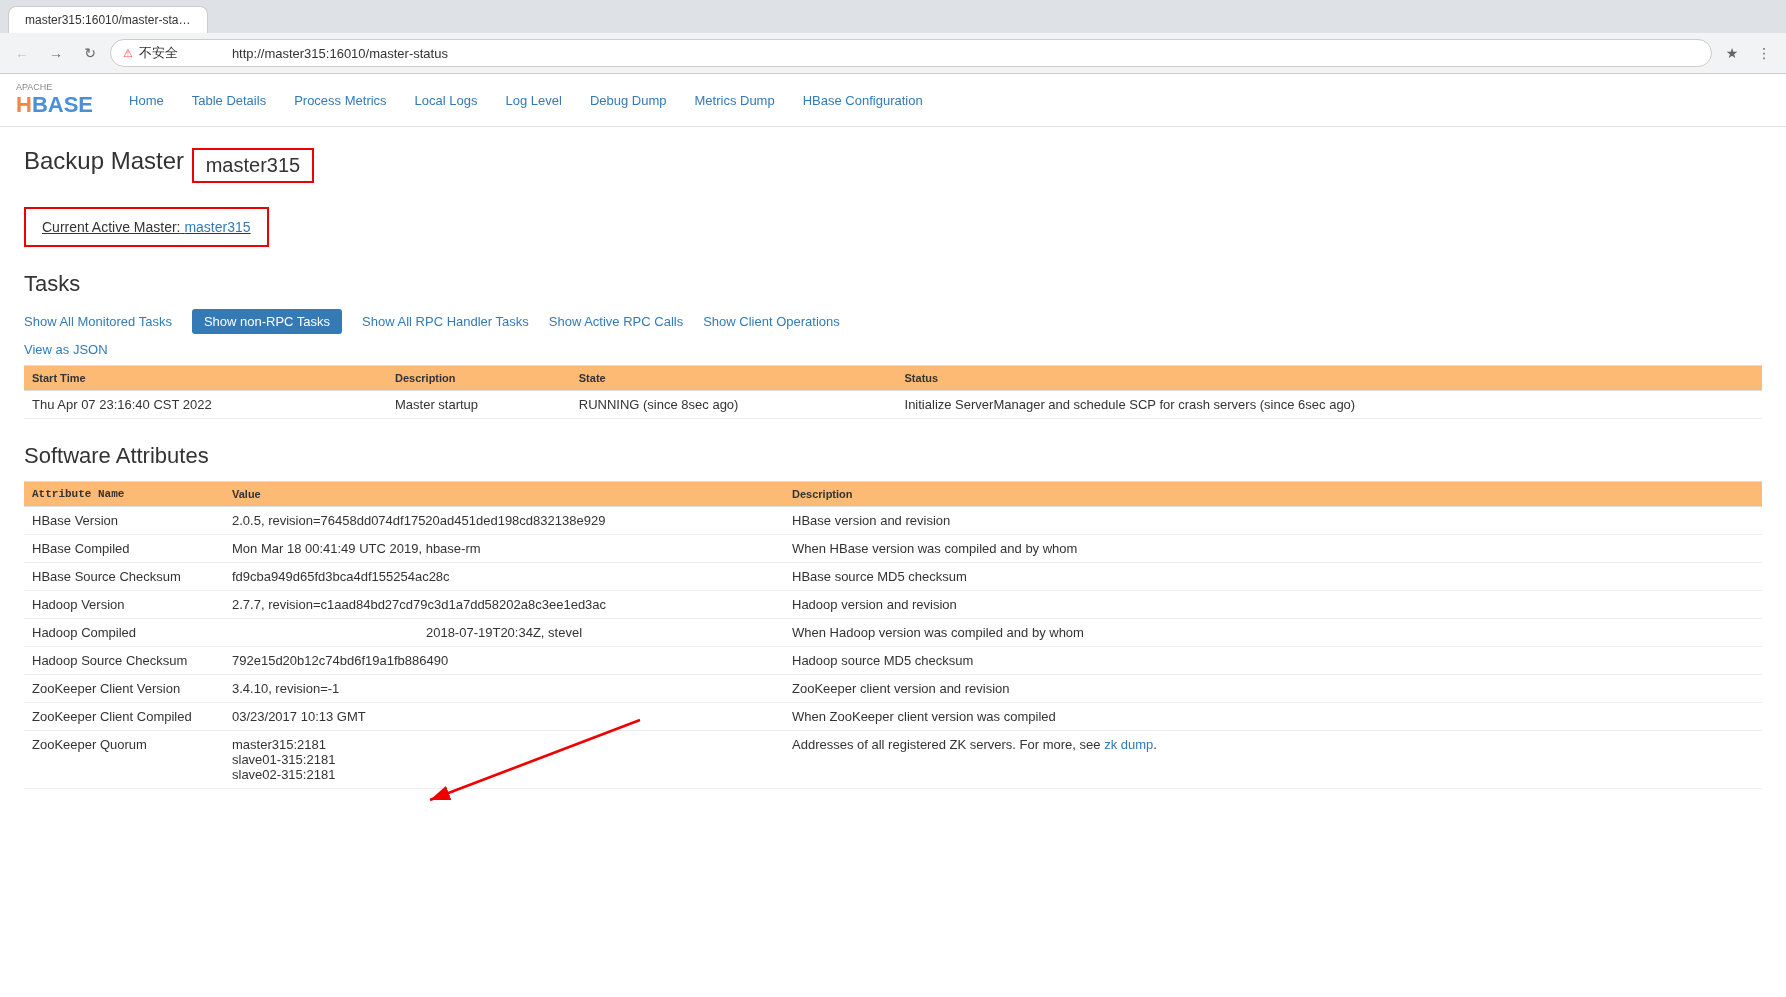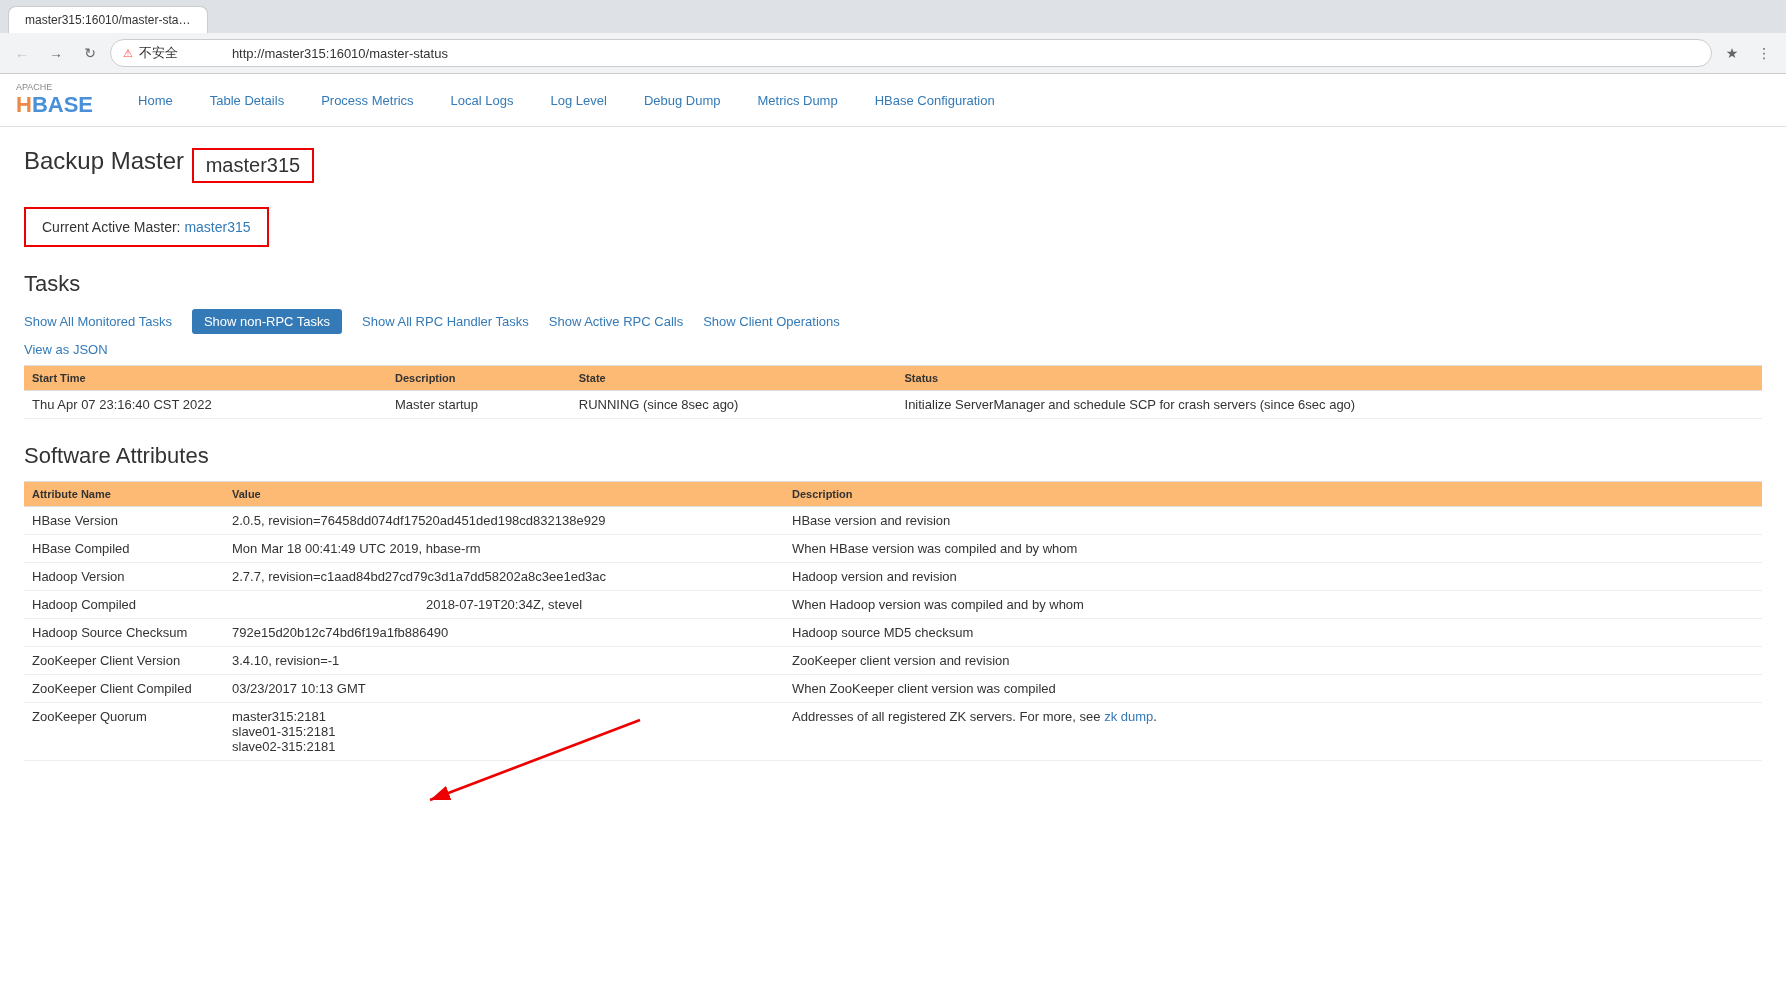--- a/index.html
+++ b/index.html
@@ -70,21 +70,21 @@
       color: #666; font-size: 14px;
     }
 
     
     .hbase-nav {
       display: flex;
       align-items: center;
       padding: 8px 16px;
       border-bottom: 1px solid #e0e0e0;
       background: #fff;
-      gap: 37px;
+      gap: 28px;
     }
     .hbase-logo {
       margin-right: 8px;
     }
     .hbase-logo .apache { font-size: 9px; color: #888; display: block; }
     .hbase-logo .hbase-text {
       font-size: 22px; font-weight: bold;
       color: #4a90d9;
     }
     .nav-link {
@@ -118,20 +118,21 @@
       vertical-align: middle;
     }
 
     
     .active-master-box {
       border: 2px solid #e00;
       display: inline-block;
       padding: 10px 16px;
       margin-top: 12px;
       font-size: 14px;
+      text-decoration: underline;
     }
     .active-master-link { color: #337ab7; text-decoration: none; }
 
     
     .section-title {
       font-size: 22px;
       font-weight: normal;
       margin: 24px 0 12px 0;
       color: #333;
     }
@@ -285,36 +286,41 @@
       </tbody>
     </table>
   </div>
 
   <div class="software-attrs">
     <h2 class="section-title">Software Attributes</h2>
 
     <table class="data-table">
       <thead>
         <tr>
-          <th style="width:200px;">Attribute Name</th>
+          <th style="width:200px;font-family:Liberation Mono, monospace;">Attribute Name</th>
           <th style="width:560px;margin-left:43px;">Value</th>
           <th>Description</th>
         </tr>
       </thead>
       <tbody id="software-attrs-body">
 
       <tr class="table-row">
             <td>HBase Version</td>
             <td style="white-space: pre;">2.0.5, revision=76458dd074df17520ad451ded198cd832138e929</td>
             <td>HBase version and revision</td>
           </tr>
           <tr class="table-row">
             <td>HBase Compiled</td>
             <td style="white-space: pre;">Mon Mar 18 00:41:49 UTC 2019, hbase-rm</td>
             <td>When HBase version was compiled and by whom</td>
+          </tr>
+          <tr class="table-row">
+            <td>HBase Source Checksum</td>
+            <td style="white-space: pre;">fd9cba949d65fd3bca4df155254ac28c</td>
+            <td>HBase source MD5 checksum</td>
           </tr>
           <tr class="table-row">
             <td>Hadoop Version</td>
             <td style="white-space: pre;">2.7.7, revision=c1aad84bd27cd79c3d1a7dd58202a8c3ee1ed3ac</td>
             <td>Hadoop version and revision</td>
           </tr>
           <tr class="table-row">
             <td>Hadoop Compiled</td>
             <td style="white-space: pre; text-align: center;">2018-07-19T20:34Z, stevel</td>
             <td>When Hadoop version was compiled and by whom</td>

